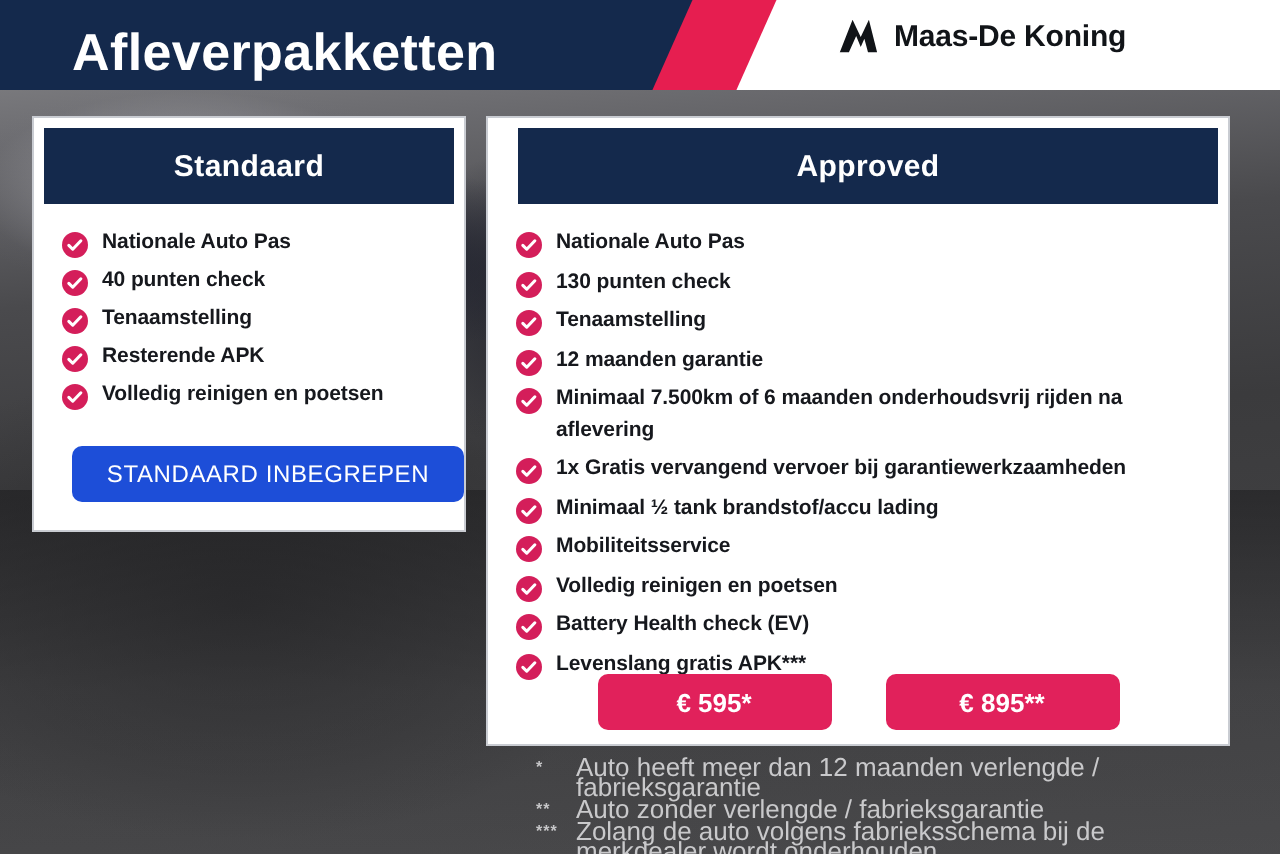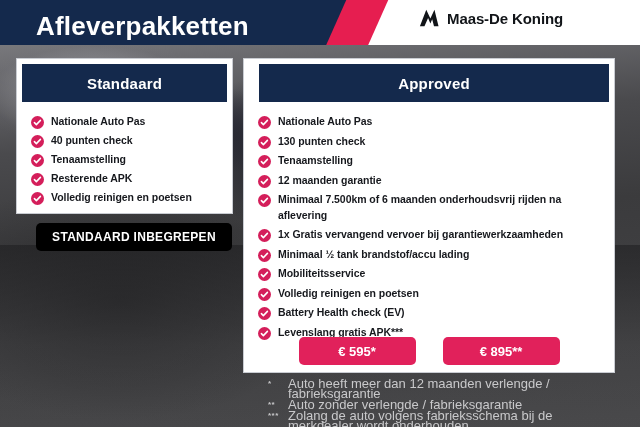--- a/index.html
+++ b/index.html
@@ -56,21 +56,21 @@
   .logo-text {
     font-size:15px; font-weight:bold; color:#111418;
     letter-spacing:-0.1px; white-space:nowrap;
   }
   
   .card {
     position:absolute;
     background:#ffffff;
     border:1px solid #c9ccd2;
   }
-  .card-left  { left:16px;  top:58px;  width:217px; height:156px; }
+  .card-left  { left:16px;  top:58px;  width:217px; height:208px; }
   .card-right { left:243px; top:58px;  width:372px; height:315px; }
   .card-head {
     background:#14294c; color:#ffffff;
     display:flex; align-items:center; justify-content:center;
   }
   .card-left .card-head  { height:38px; margin:5px 5px 0 5px; }
   .card-right .card-head { height:38px; margin:5px 5px 0 15px; }
   .card-head-title { font-size:15px; font-weight:bold; letter-spacing:0.2px; }
 
   .feature-list { list-style:none; }
@@ -85,23 +85,23 @@
   }
   .feature-text {
     font-size:10.5px; font-weight:bold; color:#16181d;
     line-height:14px; letter-spacing:-0.05px;
   }
   .card-right .feature-text { font-size:10.5px; line-height:15.5px; }
 
   .btn-std {
     position:absolute; left:19px; top:164px;
     width:196px; height:28px;
-    background:#000000; border-radius:5px;
+    background:#1d4ed8; border-radius:5px;
     display:flex; align-items:center; justify-content:center;
-    color:#ffffff; font-size:12px; font-weight:bold; letter-spacing:0.3px;
+    color:#ffffff; font-size:12px; font-weight:normal; letter-spacing:0.3px;
     cursor:pointer;
   }
   .price-row {
     position:absolute; left:0; right:0; top:278px;
     display:flex; justify-content:center; gap:27px;
   }
   .price-btn {
     width:117px; height:28px;
     background:#e1215b; border-radius:5px;
     display:flex; align-items:center; justify-content:center;

